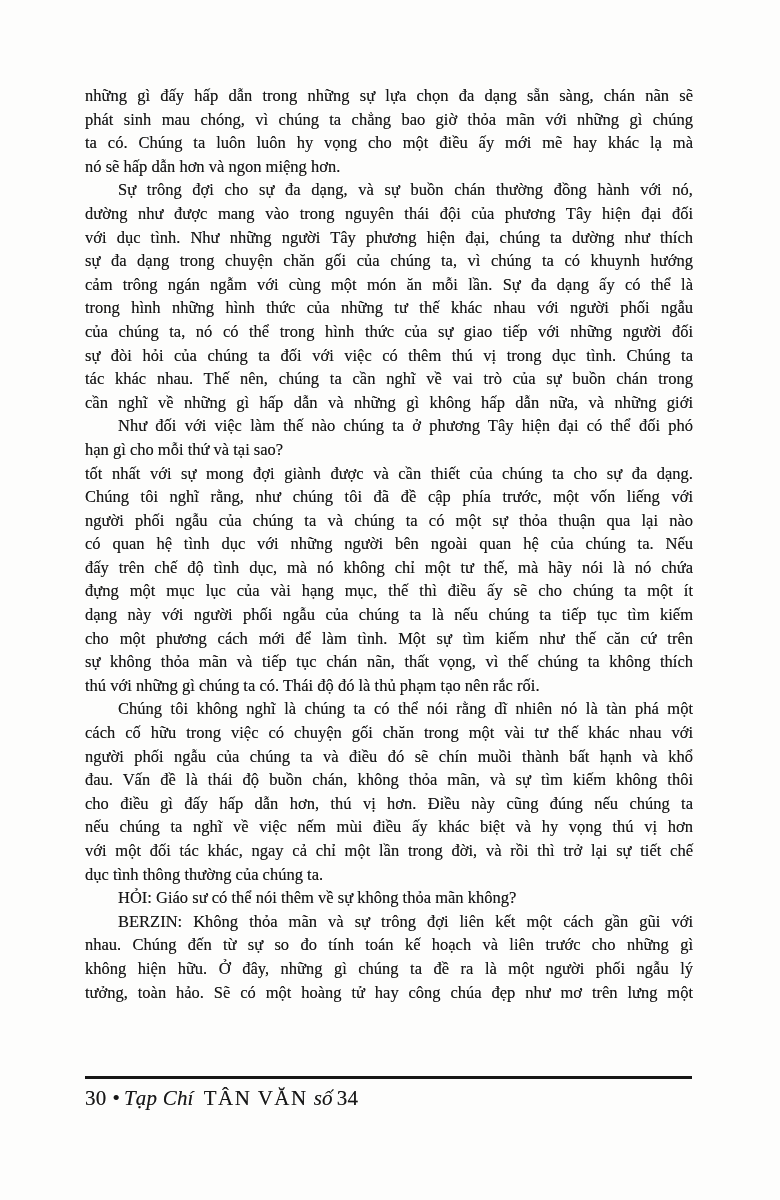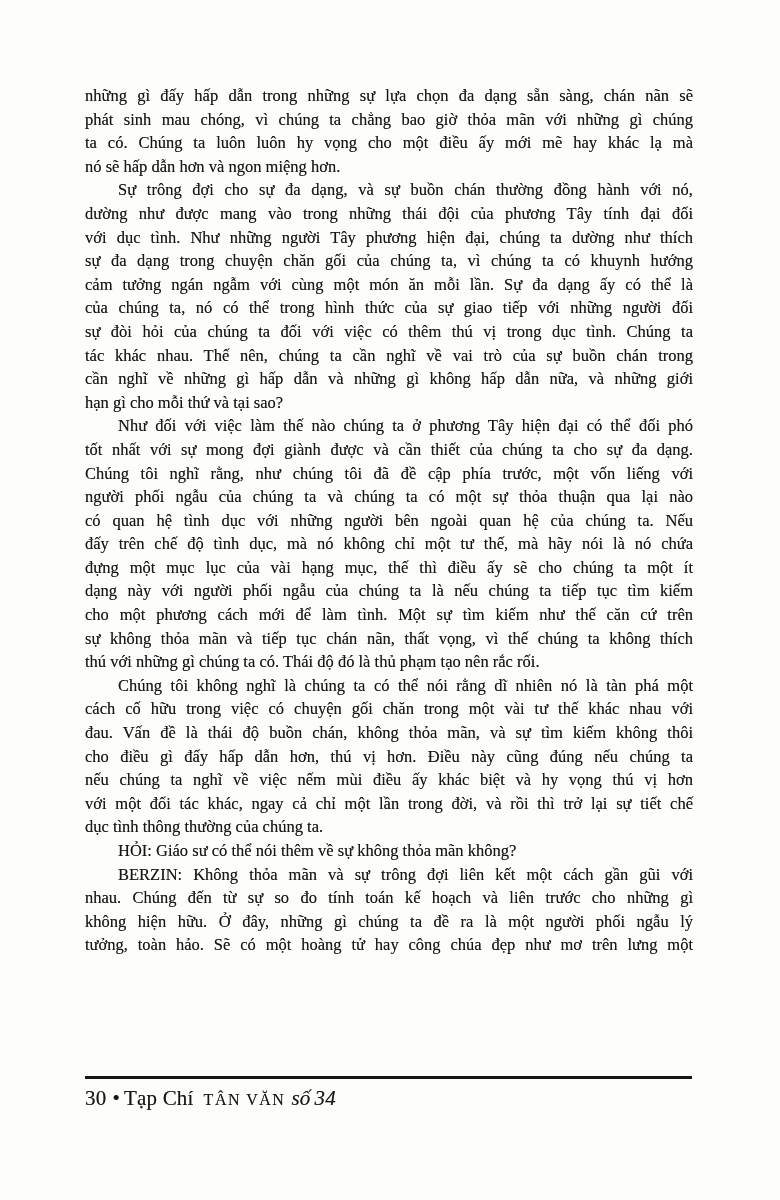--- a/index.html
+++ b/index.html
@@ -58,69 +58,71 @@
     text-shadow: 0 0 0.4px rgba(20,20,20,0.5);
     letter-spacing: 0.2px;
   }
   .footer .page-num {
     font-weight: normal;
   }
   .footer .bullet {
     padding: 0 4px 0 6px;
   }
   .footer .journal-label {
+    font-style: italic;
   }
   .footer .journal-name {
     padding-left: 10px;
     letter-spacing: 1.5px;
-    font-size: 16px;
+    font-size: 21px;
   }
   .footer .issue-label {
     font-style: italic;
     padding-left: 6px;
   }
   .footer .issue-num {
     padding-left: 4px;
-    font-style: italic;
   }
 </style>
 </head>
 <body>
 
 <div class="page">
 
   <div class="text-block">
 
   <div class="line">những gì đấy hấp dẫn trong những sự lựa chọn đa dạng sẵn sàng, chán nãn sẽ</div>
       <div class="line">phát sinh mau chóng, vì chúng ta chẳng bao giờ thỏa mãn với những gì chúng</div>
       <div class="line">ta có.  Chúng ta luôn luôn hy vọng cho một điều ấy mới mẽ hay khác lạ mà</div>
       <div class="line para-end">nó sẽ hấp dẫn hơn và ngon miệng hơn.</div>
       <div class="line indent">Sự trông đợi cho sự đa dạng, và sự buồn chán thường đồng hành với nó,</div>
-      <div class="line">dường như được mang vào trong những thái đội của phương Tây tính đại đối</div>
+      <div class="line">dường như được mang vào trong nguyên thái đội của phương Tây hiện đại đối</div>
       <div class="line">với dục tình.  Như những người Tây phương hiện đại, chúng ta dường như thích</div>
       <div class="line">sự đa dạng trong chuyện chăn gối của chúng ta, vì chúng ta có khuynh hướng</div>
-      <div class="line">cảm tưởng ngán ngẫm với cùng một món ăn mỗi lần.  Sự đa dạng ấy có thể là</div>
+      <div class="line">cảm trông ngán ngẫm với cùng một món ăn mỗi lần.  Sự đa dạng ấy có thể là</div>
+      <div class="line">trong hình những hình thức của những tư thế khác nhau với người phối ngẫu</div>
       <div class="line">của chúng ta, nó có thể trong hình thức của sự giao tiếp với những người đối</div>
       <div class="line">sự đòi hỏi của chúng ta đối với việc có thêm thú vị trong dục tình.  Chúng ta</div>
       <div class="line">tác khác nhau.  Thế nên, chúng ta cần nghĩ về vai trò của sự buồn chán trong</div>
       <div class="line">cần nghĩ về những gì hấp dẫn và những gì không hấp dẫn nữa, và những giới</div>
+      <div class="line indent">Như đối với việc làm thế nào chúng ta ở phương Tây hiện đại có thể đối phó</div>
       <div class="line para-end">hạn gì cho mỗi thứ và tại sao?</div>
-      <div class="line indent">Như đối với việc làm thế nào chúng ta ở phương Tây hiện đại có thể đối phó</div>
       <div class="line">tốt nhất với sự mong đợi giành được và cần thiết  của chúng ta cho sự đa dạng.</div>
       <div class="line">Chúng tôi nghĩ rằng, như chúng tôi đã đề cập phía trước, một vốn liếng với</div>
       <div class="line">người phối ngẫu của chúng ta và chúng ta có một sự thỏa thuận qua lại nào</div>
       <div class="line">có quan hệ tình dục với những người bên ngoài quan hệ của chúng ta.  Nếu</div>
       <div class="line">đấy trên chế độ tình dục, mà nó không chỉ một tư thế, mà hãy nói là nó chứa</div>
       <div class="line">đựng một mục lục của vài hạng mục, thế thì điều ấy sẽ cho chúng ta một ít</div>
       <div class="line">dạng này với người phối ngẫu của chúng ta là nếu chúng ta tiếp tục tìm kiếm</div>
       <div class="line">cho một phương cách mới để làm tình.  Một sự tìm kiếm như thế căn cứ trên</div>
       <div class="line">sự không thỏa mãn và tiếp tục chán nãn, thất vọng, vì thế chúng ta không thích</div>
       <div class="line para-end">thú  với những gì chúng ta có.  Thái độ đó là thủ phạm tạo nên rắc rối.</div>
       <div class="line indent">Chúng tôi không nghĩ là chúng ta có thể nói rằng dĩ nhiên nó là tàn phá một</div>
       <div class="line">cách cố hữu trong việc có chuyện gối chăn trong một vài tư thế khác nhau với</div>
+      <div class="line">người phối ngẫu của chúng ta và điều đó sẽ chín muồi thành bất hạnh và khổ</div>
       <div class="line">đau.  Vấn đề là thái độ buồn chán, không thỏa mãn, và sự tìm kiếm không thôi</div>
       <div class="line">cho điều gì đấy hấp dẫn hơn, thú vị hơn.  Điều này cũng đúng nếu chúng ta</div>
       <div class="line">nếu chúng ta nghĩ về việc nếm mùi điều ấy khác biệt và hy vọng thú vị hơn</div>
       <div class="line">với một đối tác khác, ngay cả chỉ một lần trong đời, và rồi thì trở lại sự tiết chế</div>
       <div class="line para-end">dục tình thông thường của chúng ta.</div>
       <div class="line indent para-end">HỎI:  Giáo sư có thể nói thêm về sự không thỏa mãn không?</div>
       <div class="line indent">BERZIN:  Không thỏa mãn và sự trông đợi liên kết một cách gần gũi với</div>
       <div class="line">nhau.  Chúng đến từ sự so đo tính toán kế hoạch và liên trước cho những gì</div>
       <div class="line">không hiện hữu.  Ở đây, những gì chúng ta đề ra là một người phối ngẫu lý</div>
       <div class="line">tưởng, toàn hảo.  Sẽ có một hoàng tử hay công chúa đẹp như mơ trên lưng một</div>

